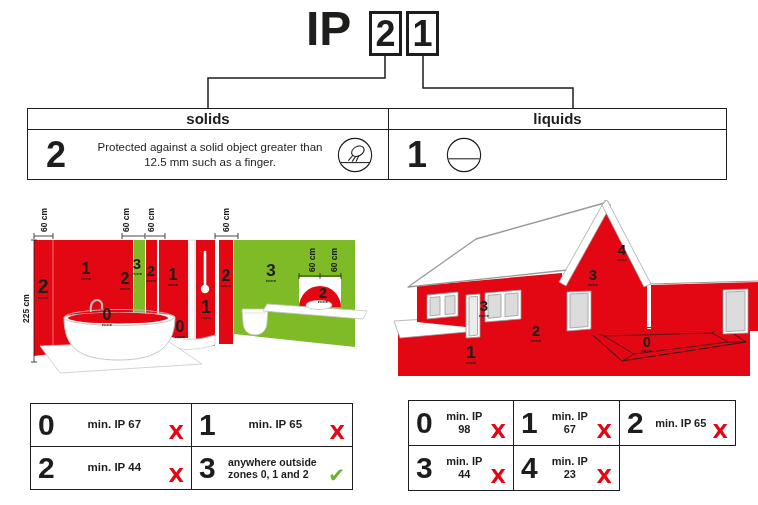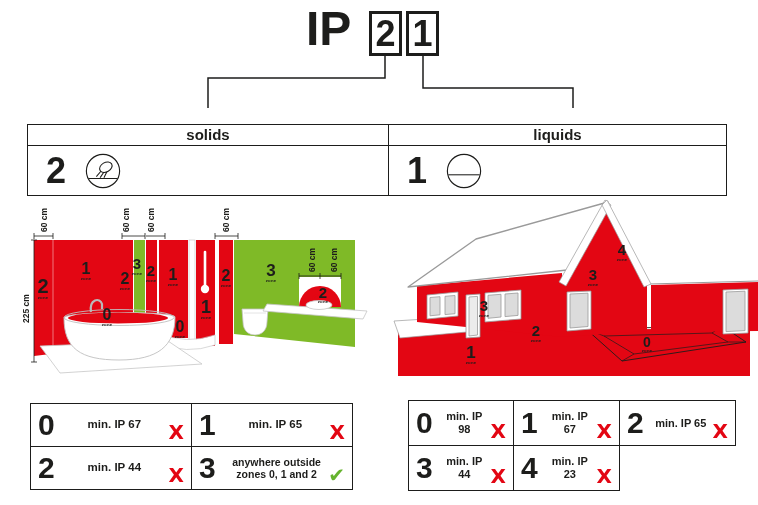--- a/index.html
+++ b/index.html
@@ -14,21 +14,21 @@
   .title{position:absolute;left:306px;top:8px;width:150px;height:52px;}
   .t-ip{position:absolute;left:0;top:-3px;font-size:48px;font-weight:bold;line-height:1;}
   .dbox{position:absolute;top:3px;width:33px;height:45px;border:3px solid var(--ink);
         box-sizing:border-box;display:flex;align-items:center;justify-content:center;
         font-size:36px;font-weight:bold;background:#fff;}
   .dbox.sol{left:63px}.dbox.liq{left:100px}
   .connectors{position:absolute;left:0;top:0;}
 
   
   .rating-table{position:absolute;left:27px;top:108px;width:700px;height:72px;
-        border:1.6px solid var(--ink);display:flex;box-sizing:border-box;margin-top:16px;}
+        border:1.6px solid var(--ink);display:flex;box-sizing:border-box;}
   .half{display:flex;flex-direction:column;box-sizing:border-box;}
   .half.solids{flex:0 0 361px;border-right:1.6px solid var(--ink);}
   .half.liquids{flex:1;}
   .hdr{height:20px;border-bottom:1.6px solid var(--ink);text-align:center;
         font-weight:bold;font-size:15px;line-height:20px;}
   .bd{flex:1;display:flex;align-items:center;}
   .big{width:56px;text-align:center;font-size:36px;font-weight:bold;line-height:1;}
   .desc{flex:1;text-align:center;font-size:11.5px;line-height:1.3;padding:0 4px;}
   .picto{width:38px;height:38px;margin-right:14px;flex:0 0 auto;}
 
@@ -47,21 +47,21 @@
   table.rules td{border:1.6px solid var(--ink);padding:0;vertical-align:middle;}
   table.rules td.empty{border:none;}
   .rules-left{left:30px;top:403px;}
   .rules-left td{width:160px;height:42px;}
   .rules-right{left:408px;top:400px;}
   .rules-right td{height:44px;}
   .rules-right td.c1{width:104px}.rules-right td.c2{width:105px}.rules-right td.c3{width:115px}
   .cell{display:flex;align-items:center;height:100%;padding:0 7px;gap:3px;box-sizing:border-box;}
   .zn{font-size:30px;font-weight:bold;line-height:1;min-width:22px;}
   .zt{flex:1;text-align:center;font-size:11.5px;font-weight:bold;line-height:1.15;}
-  .zt.small{font-size:10.5px;text-align:center;padding-left:4px;}
+  .zt.small{font-size:10.5px;text-align:left;padding-left:4px;}
   .rules-right .zt{font-size:11px;}
   .mk{font-size:20px;font-weight:800;line-height:1;align-self:flex-end;padding-bottom:4px;
       font-family:"DejaVu Sans","Liberation Sans",sans-serif;}
 </style>
 </head>
 <body>
 
 <div class="page">
 
   <svg class="connectors" width="758" height="120">
@@ -77,20 +77,21 @@
     <span class="dbox liq">
         <span>1</span>
       </span>
   </div>
 
   <div class="rating-table">
     <div class="half solids">
       <div class="hdr">solids</div>
       <div class="bd">
         <div class="big">2</div>
+        <div class="desc">Protected against a solid object greater than 12.5 mm such as a finger.</div>
         <svg class="picto" viewBox="-20 -20 40 40">
           <circle cx="0" cy="0" r="17.5" fill="none" stroke="var(--ink)" stroke-width="1.2"></circle>
           <line x1="-15" y1="8" x2="15" y2="8" stroke="var(--ink)" stroke-width="1.1"></line>
           <g fill="none" stroke="var(--ink)" stroke-width="1.1">
             <ellipse cx="3" cy="-4" rx="7" ry="5" transform="rotate(-30 3 -4)"></ellipse>
             <line x1="-2" y1="0" x2="-7" y2="6"></line>
             <line x1="1" y1="1" x2="-3" y2="7"></line>
             <line x1="4" y1="1" x2="1" y2="7"></line>
           </g>
         </svg>

